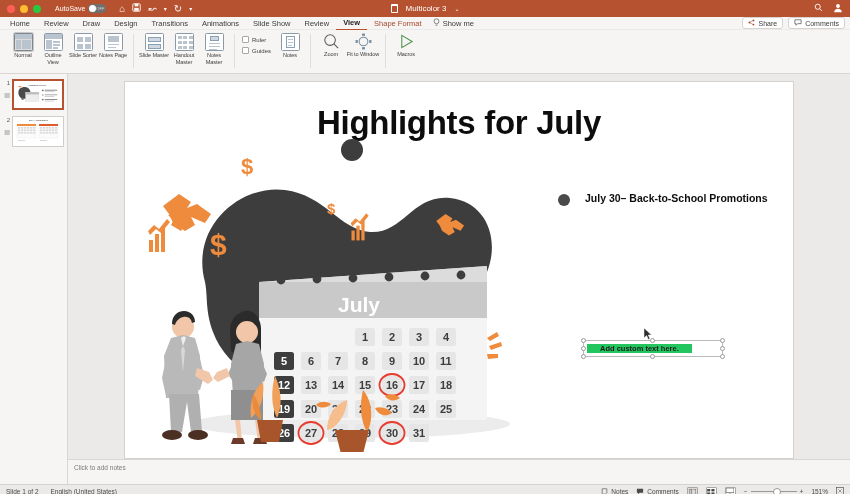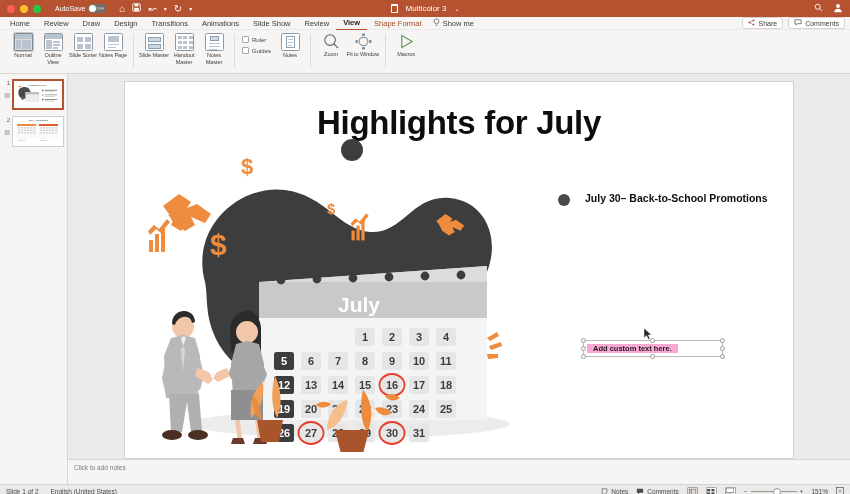--- a/index.html
+++ b/index.html
@@ -163,21 +163,21 @@
   .bl-head { font-size: 10.5px; font-weight: 700; line-height: 13px; white-space: nowrap; }
   .bl-sub { font-size: 7.5px; font-weight: 600; color: #1d1d1d; line-height: 15px; margin-top: 4px; }
 
   
   .txtbox {
     position: absolute; left: 458px; top: 258px; width: 140px; height: 17px;
     border: 1px solid #b9b9b9; background: #fff;
   }
   .txtbox .sel-text {
     font-size: 7.5px; font-weight: 600; color: #1d1d1d;
-    background: #f9a8d4; display: inline-block; margin: 3px 0 12px 3px; padding: 0 6px;
+    background: #22c55e; display: inline-block; margin: 3px 0 12px 3px; padding: 0 13px;
   }
   .handle {
     position: absolute; width: 5px; height: 5px; background: #fff;
     border: 1px solid #9a9a9a; border-radius: 50%;
   }
   .h-tl { left: -3px; top: -3px; } .h-tc { left: calc(50% - 3px); top: -3px; }
   .h-tr { right: -3px; top: -3px; } .h-ml { left: -3px; top: calc(50% - 3px); }
   .h-mr { right: -3px; top: calc(50% - 3px); } .h-bl { left: -3px; bottom: -3px; }
   .h-bc { left: calc(50% - 3px); bottom: -3px; } .h-br { right: -3px; bottom: -3px; }
 

